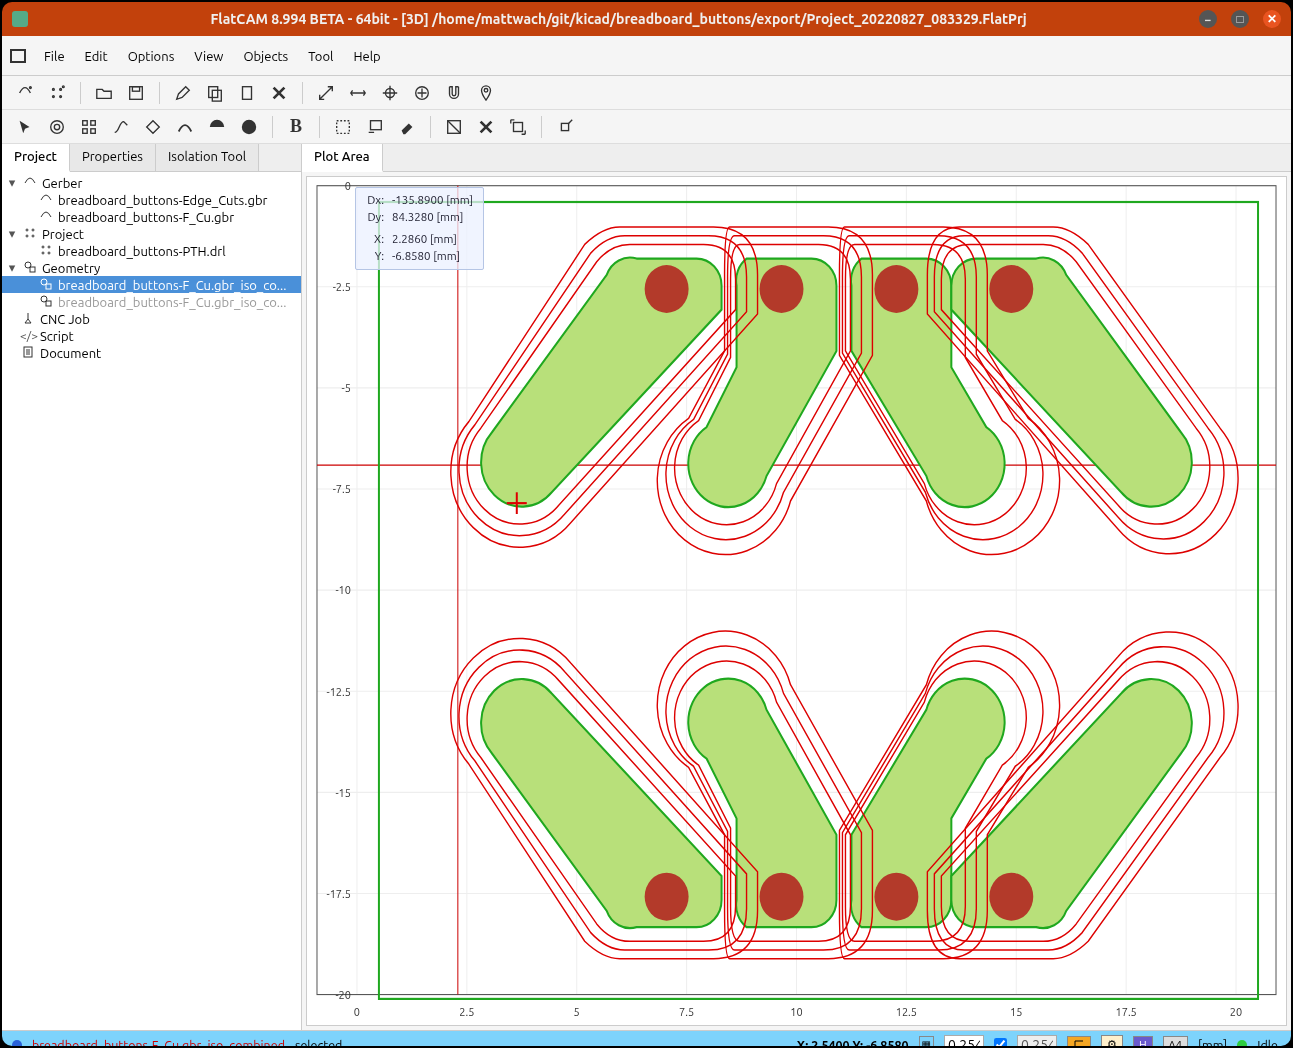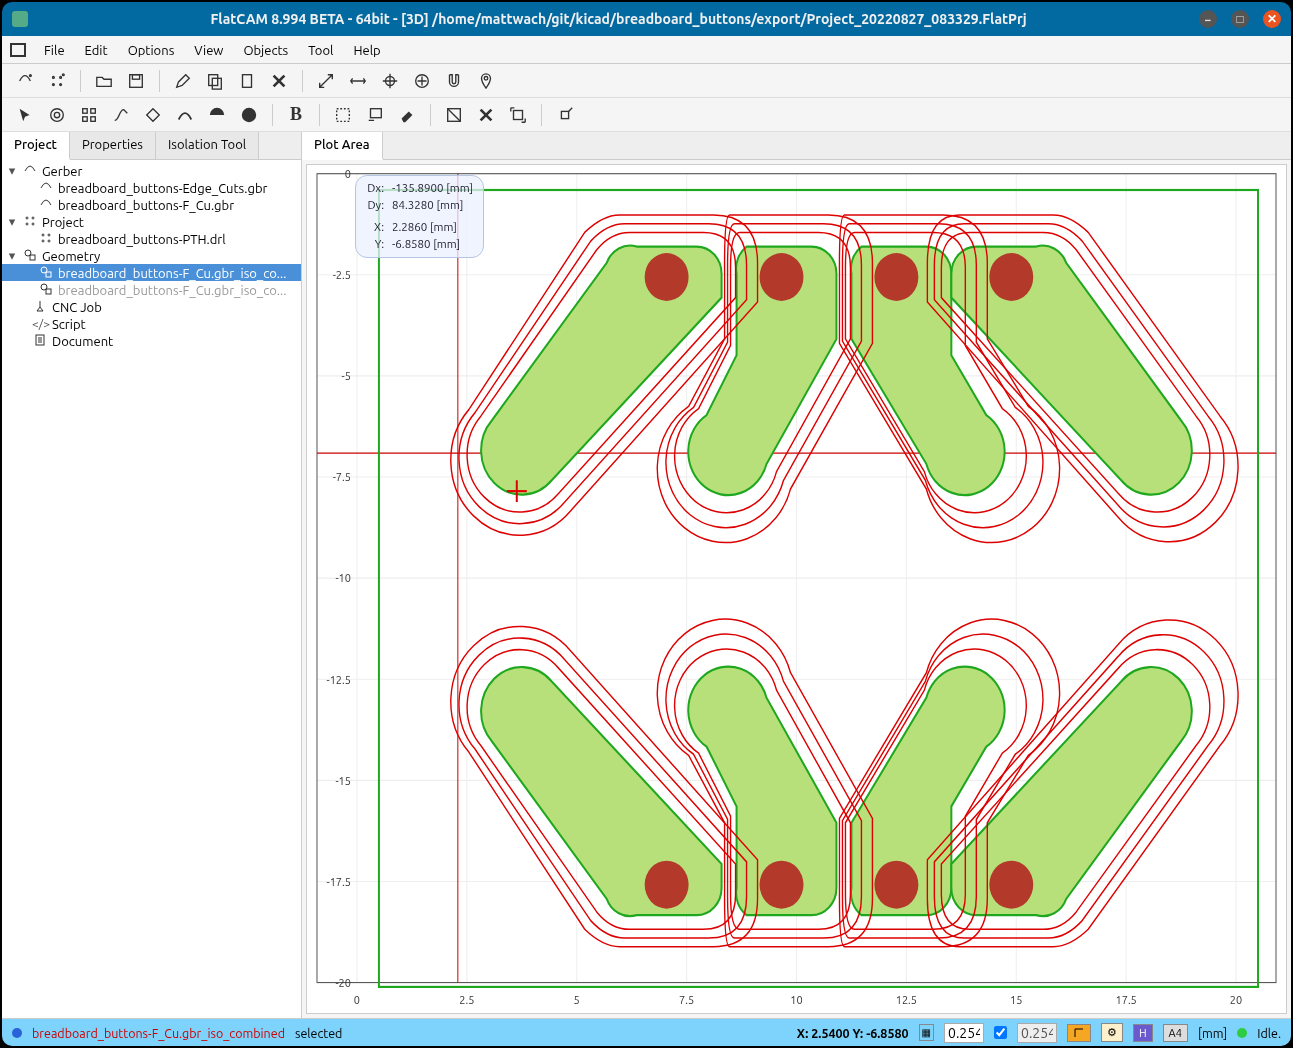--- a/index.html
+++ b/index.html
@@ -1,49 +1,49 @@
 <!DOCTYPE html>
 <html><head>
 <meta charset="utf-8">
 <style>
 * { box-sizing: border-box; margin: 0; padding: 0; font-family: "Ubuntu", "Segoe UI", sans-serif; }
 body { background: #000; width: 1293px; height: 1048px; overflow: hidden; border-radius: 12px; border: 2px solid #000; }
-.titlebar { background: #0369a1; color: #f0f0f0; height: 34px; display: flex; align-items: center; padding: 0 10px; font-size: 14px; font-weight: bold; }
+.titlebar { background: #c2410c; color: #f0f0f0; height: 34px; display: flex; align-items: center; padding: 0 10px; font-size: 14px; font-weight: bold; }
 .titlebar .app-icon { width: 16px; height: 16px; background: #5a8; border-radius: 3px; margin-right: 10px; }
 .titlebar .title { flex: 1; text-align: center; }
 .win-controls { display: flex; gap: 14px; align-items: center; }
 .win-controls .wc { width: 18px; height: 18px; border-radius: 50%; background: #555; display: flex; align-items: center; justify-content: center; font-size: 12px; color: #ddd; }
 .win-controls .close { background: #e95420; color: #fff; }
-.menubar { background: #f5f5f5; height: 28px; display: flex; align-items: center; padding: 0 6px; font-size: 13px; border-bottom: 1px solid #ccc; }
+.menubar { background: #f5f5f5; height: 40px; display: flex; align-items: center; padding: 0 6px; font-size: 13px; border-bottom: 1px solid #ccc; }
 .menubar .mi { padding: 4px 10px; cursor: default; }
 .menubar .menulogo { width: 16px; height: 14px; border: 2px solid #333; margin: 0 8px 0 2px; }
 .toolbar { background: #f5f5f5; height: 34px; display: flex; align-items: center; gap: 6px; padding: 4px 10px; border-bottom: 1px solid #ddd; }
 .tb-btn { width: 26px; height: 26px; display: flex; align-items: center; justify-content: center; color: #333; }
 .tb-sep { width: 1px; height: 22px; background: #ccc; margin: 0 4px; }
 .tb-btn svg { width: 18px; height: 18px; stroke: #333; fill: none; stroke-width: 1.5; }
 .tb-btn .filled { fill: #333; stroke: none; }
 .main { display: flex; height: calc(100% - 34px - 28px - 34px - 34px - 28px); background: #fff; }
 .left { width: 300px; border-right: 1px solid #ccc; display: flex; flex-direction: column; }
 .tabs { display: flex; height: 28px; border-bottom: 1px solid #ccc; background: #eee; font-size: 13px; }
 .tab { padding: 5px 12px; border-right: 1px solid #ccc; cursor: default; background: #e8e8e8; }
 .tab.active { background: #fff; border-bottom: 2px solid #fff; margin-bottom: -1px; font-weight: 500; }
 .tree { font-size: 13px; padding-top: 2px; overflow: auto; }
 .tree-row { display: flex; align-items: center; height: 17px; padding: 0 4px; gap: 4px; white-space: nowrap; }
 .tree-row .caret { width: 12px; text-align: center; color: #555; }
 .tree-row .ti { width: 16px; text-align: center; color: #555; font-size: 12px; }
-.tree-row.lvl1 { padding-left: 18px; margin-left: 12px; }
+.tree-row.lvl1 { padding-left: 18px; }
 .tree-row.lvl2 { padding-left: 36px; }
 .tree-row.sel { background: #4a90d9; color: #fff; }
 .tree-row.dim { color: #999; }
 .tree-row .ti svg { width: 14px; height: 14px; stroke: #333; fill: none; }
 .tree-row.sel .ti svg { stroke: #fff; }
 .right { flex: 1; display: flex; flex-direction: column; background: #f5f5f5; text-align: right; }
 .plot-tab-bar { display: flex; height: 28px; border-bottom: 1px solid #ccc; background: #eee; font-size: 13px; }
 .canvas-wrap { flex: 1; position: relative; margin: 4px; border: 1px solid #ccc; background: #fff; }
-.coord-box { position: absolute; left: 48px; top: 10px; z-index: 20; background: rgba(235,240,255,0.75); border: 1px solid #b5c5e5; border-radius: 12px; padding: 4px 10px 4px 6px; font-size: 11.5px; color: #223; line-height: 1.45; font-family: sans-serif; }
+.coord-box { position: absolute; left: 48px; top: 10px; z-index: 20; background: rgba(235,240,255,0.75); border: 1px solid #b5c5e5; border-radius: 2px; padding: 4px 10px 4px 6px; font-size: 11.5px; color: #223; line-height: 1.45; font-family: sans-serif; }
 .coord-box .row { display: flex; gap: 8px; }
 .coord-box .lbl { width: 22px; }
 .plot-svg { position: absolute; inset: 0; width: 100%; height: 100%; }
 .statusbar { height: 28px; background: #7dd3fc; border-top: 1px solid #ccc; display: flex; align-items: center; font-size: 12.5px; padding: 0 10px; gap: 10px; }
 .statusbar .sel-led { width: 10px; height: 10px; border-radius: 50%; background: #2a62d9; }
 .statusbar .sel-name { color: #c00; }
 .statusbar .spacer { flex: 1; }
 .statusbar input.sb-in { width: 40px; height: 18px; font-size: 14px; border: 1px solid #aaa; padding: 9px 3px; }
 .statusbar .pill { padding: 2px 5px; border: 1px solid #888; background: #fff0cc; font-size: 11px; }
 .statusbar .pill.orange { background: #f5a623; color: #000; }

